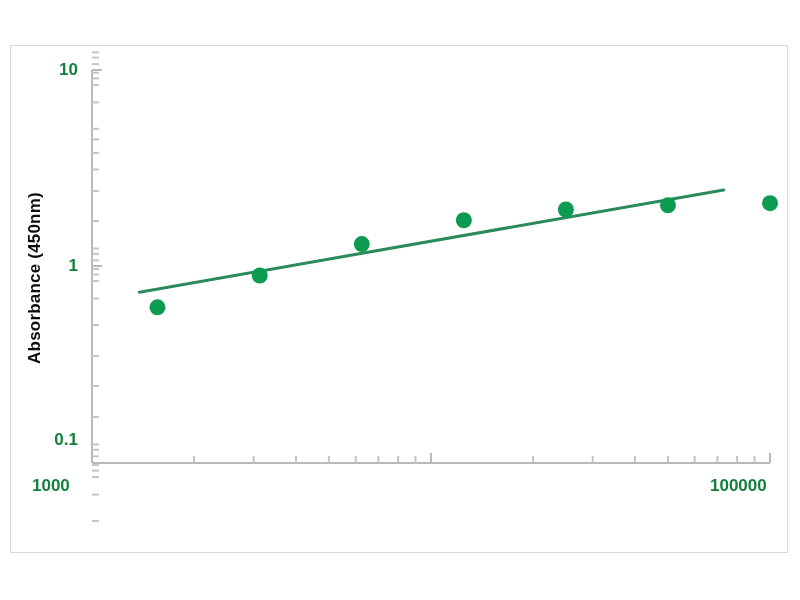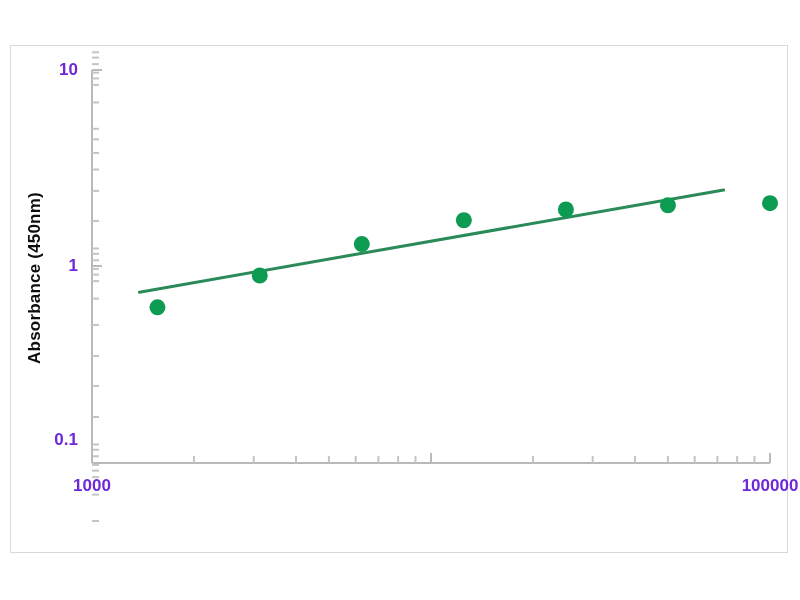--- a/index.html
+++ b/index.html
@@ -57,26 +57,26 @@
     width: 400px;
     text-align: center;
     font-size: 17px;
     transform: rotate(-90deg);
     transform-origin: 50% 50%;
     letter-spacing: 0.2px;
   }
   .tick-label {
     position: absolute;
     font-weight: bold;
-    color: #6d28d9;
+    color: #15803d;
     font-size: 17px;
     white-space: nowrap;
   }
   .x-tick-label {
-    text-align: center;
+    text-align: left;
     width: 120px;
   }
   .y-tick-label {
     text-align: right;
     width: 60px;
   }
 </style>
 </head>
 <body>
 

